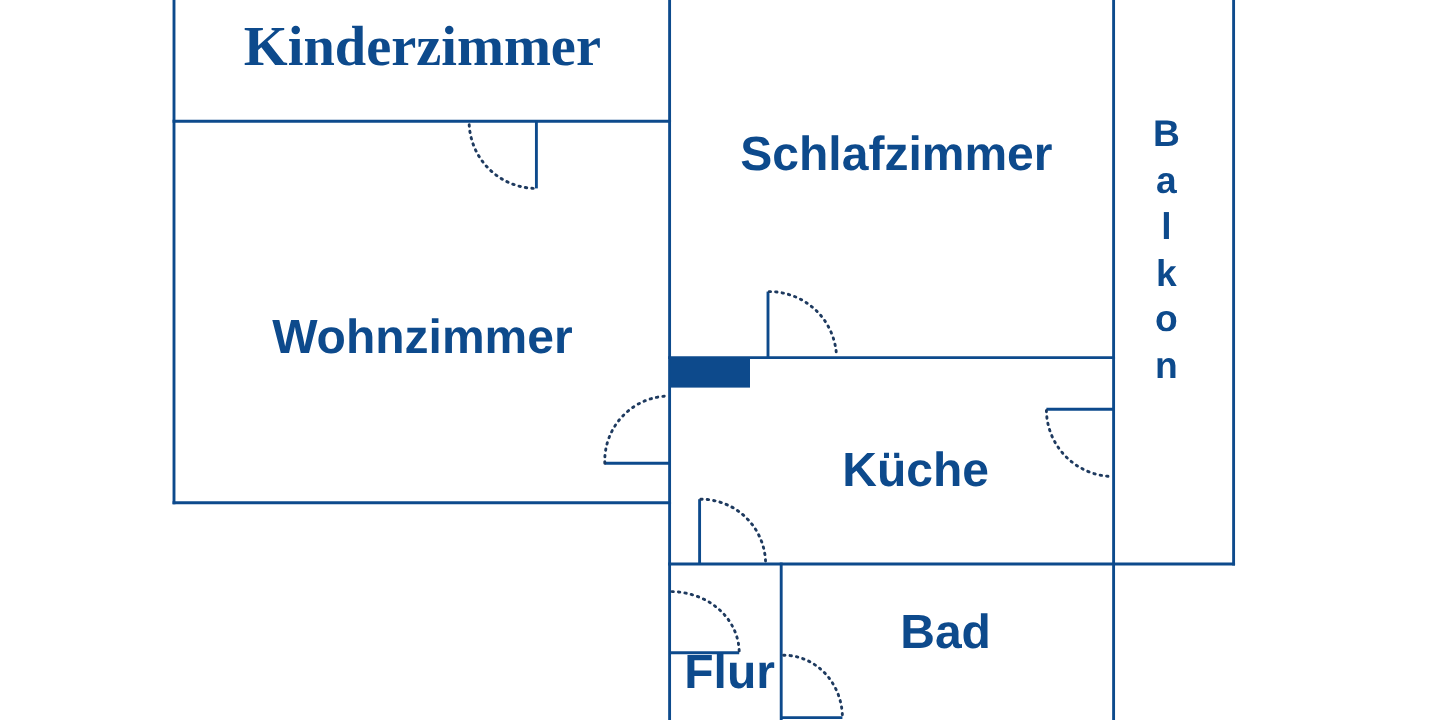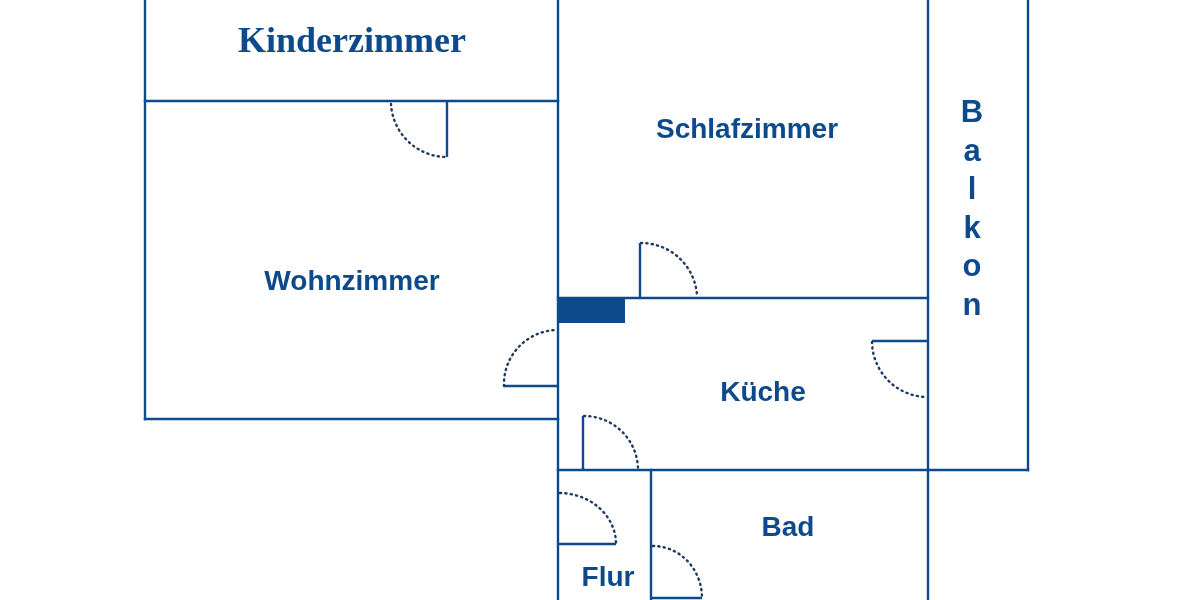--- a/index.html
+++ b/index.html
@@ -3,22 +3,22 @@
   <meta charset="utf-8">
   <style>
     html, body { margin: 0; padding: 0; background: #ffffff; }
     body { width: 1200px; height: 600px; overflow: hidden; position: relative; }
     #plan { position: absolute; left: 0; top: 0; width: 1200px; height: 600px; }
     .wall { stroke: #0d4a8c; stroke-width: 2.4; fill: none; stroke-linecap: square; }
     .door-leaf { stroke: #0d4a8c; stroke-width: 2.4; fill: none; }
     .door-arc { stroke: #1e3a5f; stroke-width: 2.4; fill: none; stroke-dasharray: 1.2 4.2; stroke-linecap: round; }
     .solid-block { fill: #0d4a8c; }
     .label { position: absolute; color: #0d4a8c; font-weight: bold; white-space: nowrap; transform: translate(-50%, -50%); line-height: 1; }
-    .label.sans { font-family: "Liberation Sans", sans-serif; font-size: 28px; }
-    .label.serif { font-family: "Liberation Serif", serif; font-size: 36px; }
+    .label.sans { font-family: "Liberation Sans", sans-serif; font-size: 40px; }
+    .label.serif { font-family: "Liberation Serif", serif; font-size: 47px; }
     .vlabel { position: absolute; color: #0d4a8c; font-family: "Liberation Sans", sans-serif; font-weight: bold; font-size: 31px; text-align: center; width: 40px; transform: translateX(-50%); }
     .vlabel span { display: block; height: 38.6px; line-height: 38.6px; }
   </style>
 </head>
 <body>
 
 <svg id="plan" viewBox="0 0 1200 600" xmlns="http://www.w3.org/2000/svg">
 
   <g>
 
@@ -69,21 +69,21 @@
     <line class="door-leaf" x1="651" y1="598" x2="702" y2="598"></line>
     <path class="door-arc" d="M 653 546 A 49 52 0 0 1 702 598"></path>
   </g>
 </svg>
 
 <div class="label serif" style="left:352px; top:40px;">Kinderzimmer</div>
 <div class="label sans" style="left:747px; top:129px;">Schlafzimmer</div>
 <div class="label sans" style="left:352px; top:281px;">Wohnzimmer</div>
 <div class="label sans" style="left:763px; top:392px;">Küche</div>
 <div class="label sans" style="left:788px; top:527px;">Bad</div>
-<div class="label sans" style="left:608px; top:577px;">Flur</div>
+<div class="label sans" style="left:608px; top:560px;">Flur</div>
 
 <div class="vlabel" style="left:972px; top:93px;">
   <span>B</span>
   <span>a</span>
   <span>l</span>
   <span>k</span>
   <span>o</span>
   <span>n</span>
 </div>
 

